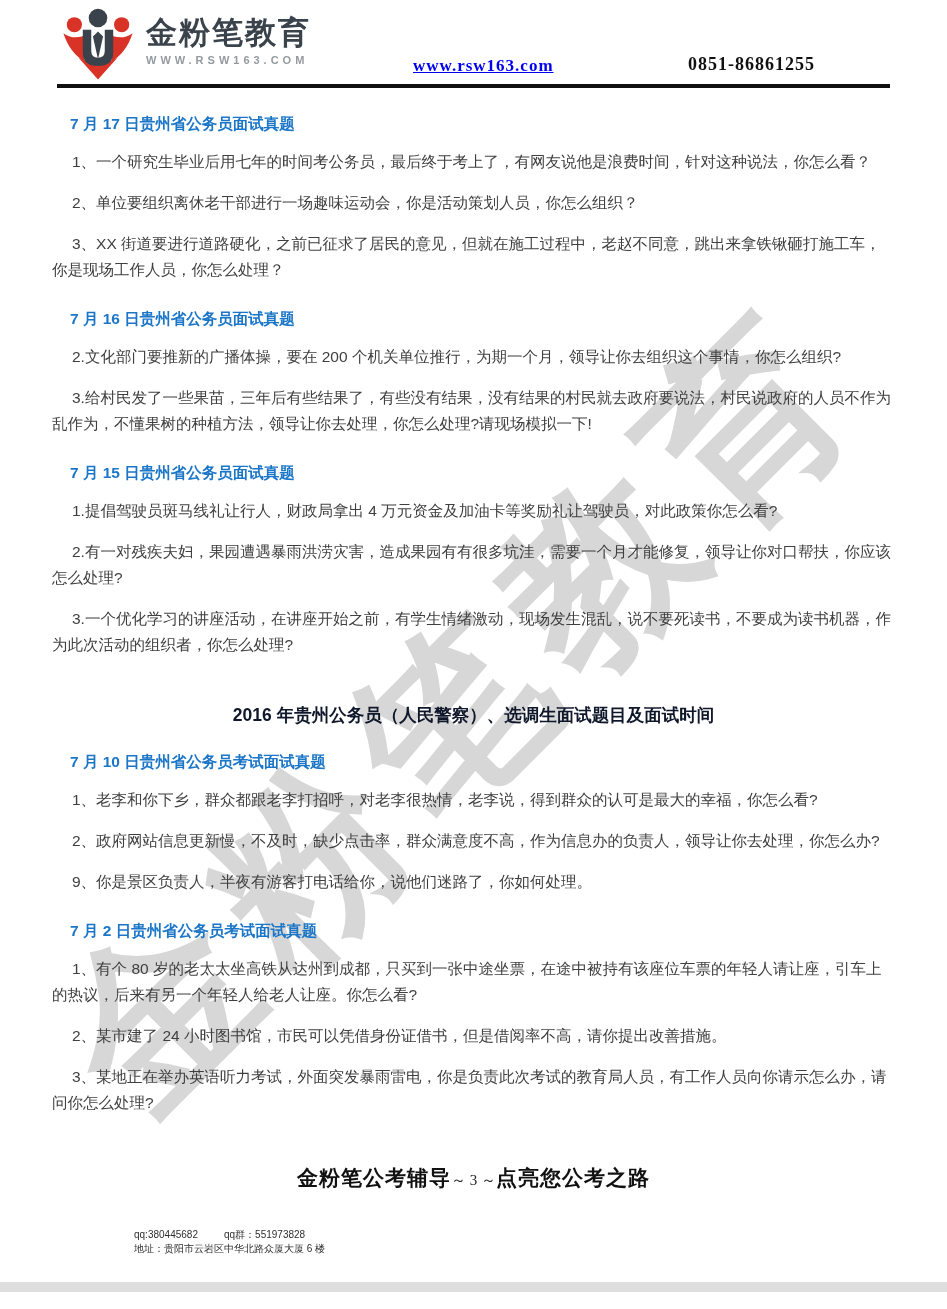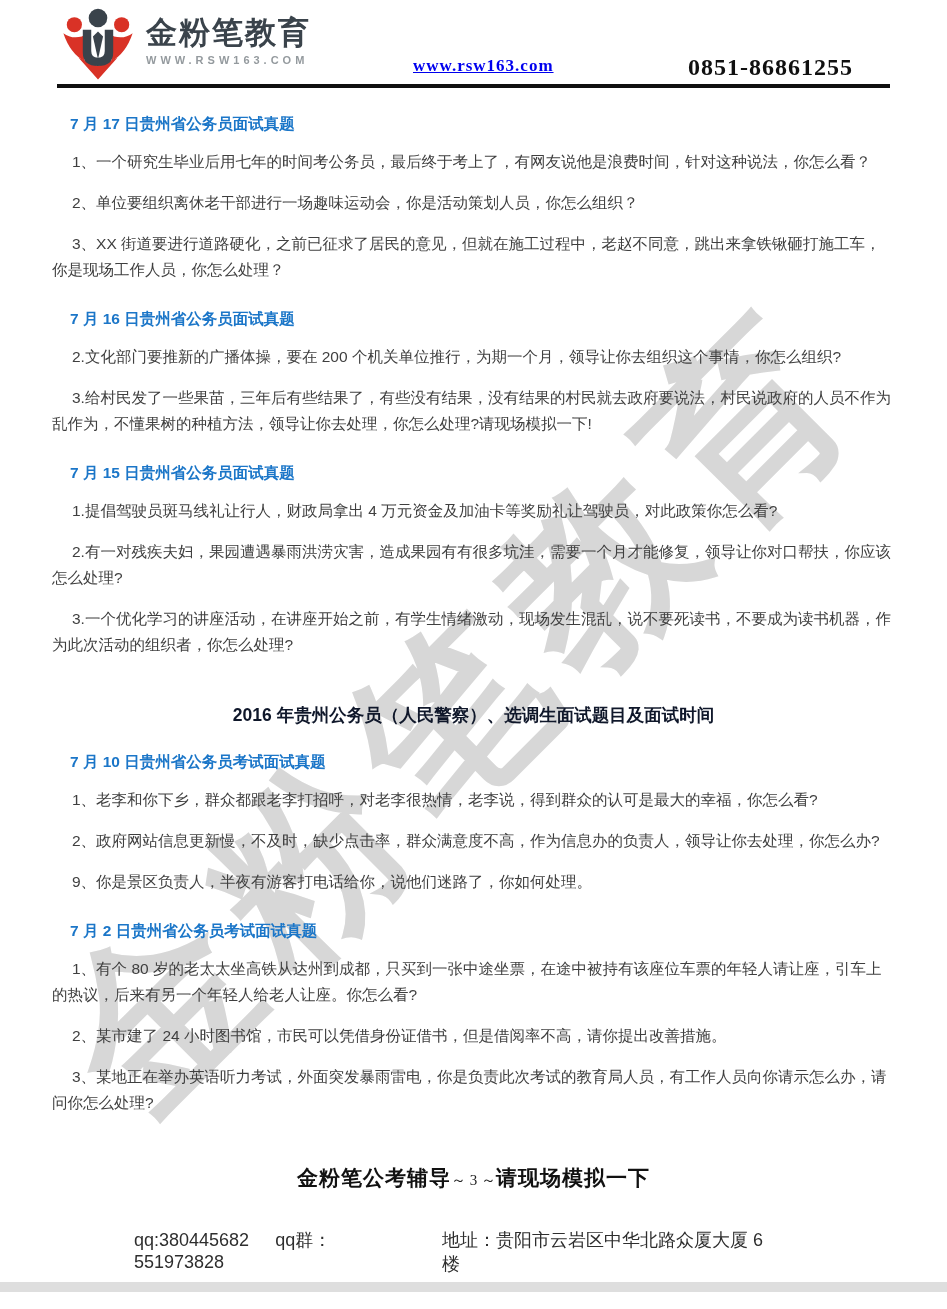--- a/index.html
+++ b/index.html
@@ -23,21 +23,21 @@
   .logo svg{display:block;}
   .logo-text{margin-left:10px;padding-top:8px;}
   .brand-name{font-size:31px;font-weight:bold;color:#3a434b;line-height:34px;letter-spacing:2px;}
   .brand-site{font-size:11px;color:#949a9e;letter-spacing:4px;margin-top:4px;font-weight:bold;}
   .header-link{
     position:absolute;left:413px;top:56px;font-size:17px;font-weight:bold;
     color:#0000ee;text-decoration:underline;letter-spacing:1px;cursor:pointer;
     font-family:"Liberation Serif","DejaVu Serif",serif;
   }
   .header-phone{
-    position:absolute;left:688px;top:54px;font-size:24px;font-weight:bold;color:#101010;
+    position:absolute;left:688px;top:54px;font-size:18px;font-weight:bold;color:#101010;
     font-family:"Liberation Serif","DejaVu Serif",serif;letter-spacing:1px;
   }
   
   .content{position:relative;z-index:1;padding:0 52px;}
   h3.sec{
     color:#1b76c8;font-size:15.5px;font-weight:bold;margin:26px 0 6px 18px;line-height:20px;
   }
   p.q{
     font-size:15.5px;line-height:26px;margin:15px 0;text-indent:20px;color:#3f3f3f;
   }
@@ -48,21 +48,21 @@
   
   .footer-line{
     display:flex;justify-content:center;align-items:baseline;
     margin-top:48px;font-weight:bold;color:#111;
   }
   .footer-brand,.footer-slogan{font-size:21px;letter-spacing:1px;}
   .footer-pageno{font-size:15px;font-weight:normal;color:#222;
     font-family:"Liberation Serif","DejaVu Serif",serif;}
   .contact-line{
     display:flex;justify-content:space-between;align-items:baseline;
-    margin-top:36px;padding:0 115px 0 82px;font-size:18px;color:#2e2e2e;
+    margin-top:36px;padding:0 115px 0 82px;font-size:10px;color:#2e2e2e;flex-direction:column;
   }
   .contact-qq span{margin-right:26px;}
   .bottom-bar{
     position:absolute;left:0;right:0;top:1282px;height:10px;background:#dedede;z-index:3;
   }
 </style>
 </head>
 <body>
 
 <div class="watermark">金粉笔教育</div>
@@ -117,21 +117,21 @@
   <p class="q">9、你是景区负责人，半夜有游客打电话给你，说他们迷路了，你如何处理。</p>
 
   <h3 class="sec">7 月 2 日贵州省公务员考试面试真题</h3>
   <p class="q">1、有个 80 岁的老太太坐高铁从达州到成都，只买到一张中途坐票，在途中被持有该座位车票的年轻人请让座，引车上的热议，后来有另一个年轻人给老人让座。你怎么看?</p>
   <p class="q">2、某市建了 24 小时图书馆，市民可以凭借身份证借书，但是借阅率不高，请你提出改善措施。</p>
   <p class="q">3、某地正在举办英语听力考试，外面突发暴雨雷电，你是负责此次考试的教育局人员，有工作人员向你请示怎么办，请问你怎么处理?</p>
 
   <div class="footer-line">
     <span class="footer-brand">金粉笔公考辅导</span>
     <span class="footer-pageno">～ 3 ～</span>
-    <span class="footer-slogan">请现场模拟一下</span>
+    <span class="footer-slogan">点亮您公考之路</span>
   </div>
 
   <div class="contact-line">
     <span class="contact-qq">
       <span>qq:380445682</span><span>qq群：551973828</span>
     </span>
     <span class="contact-address">地址：贵阳市云岩区中华北路众厦大厦 6 楼</span>
   </div>
 
 </div>

